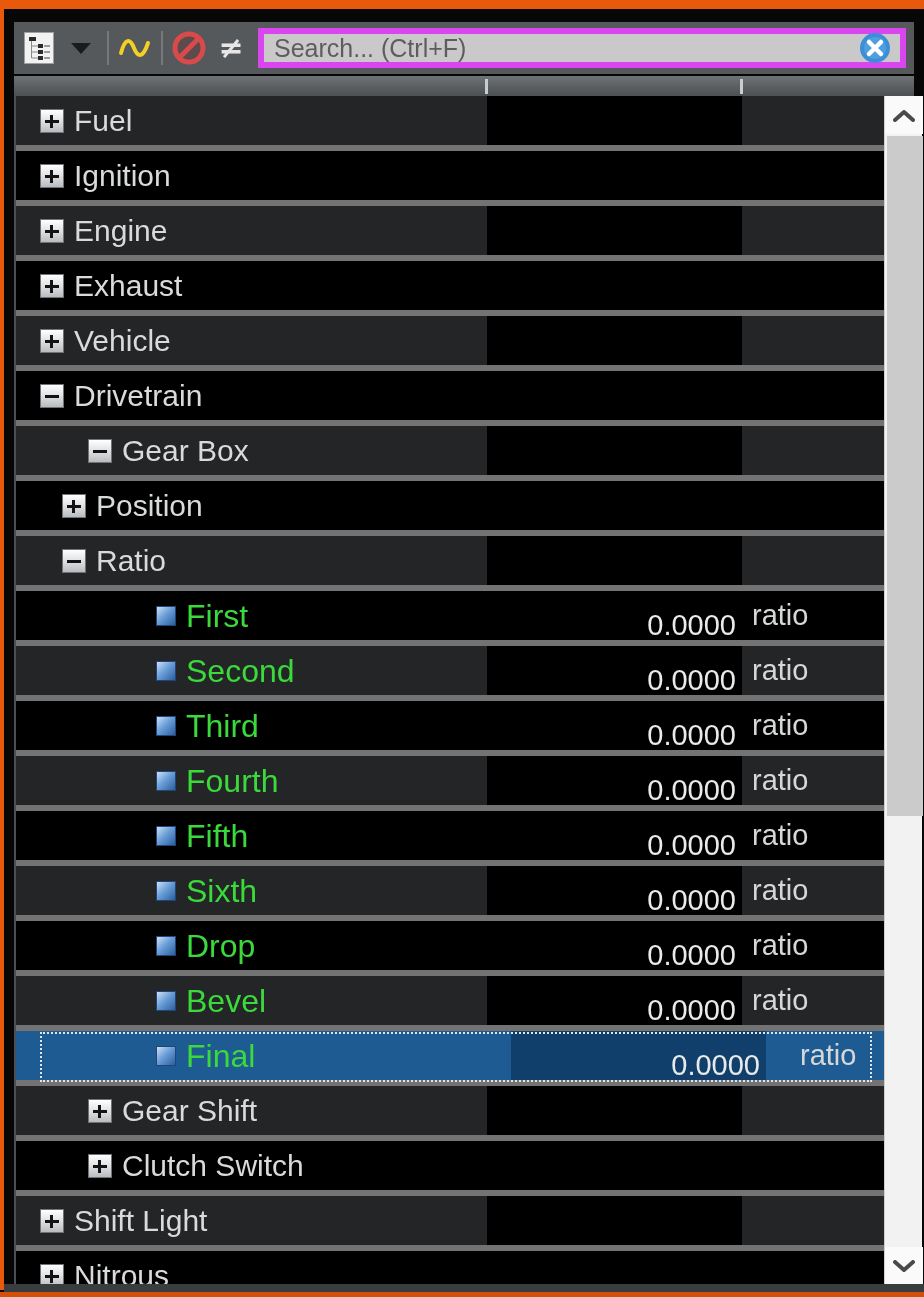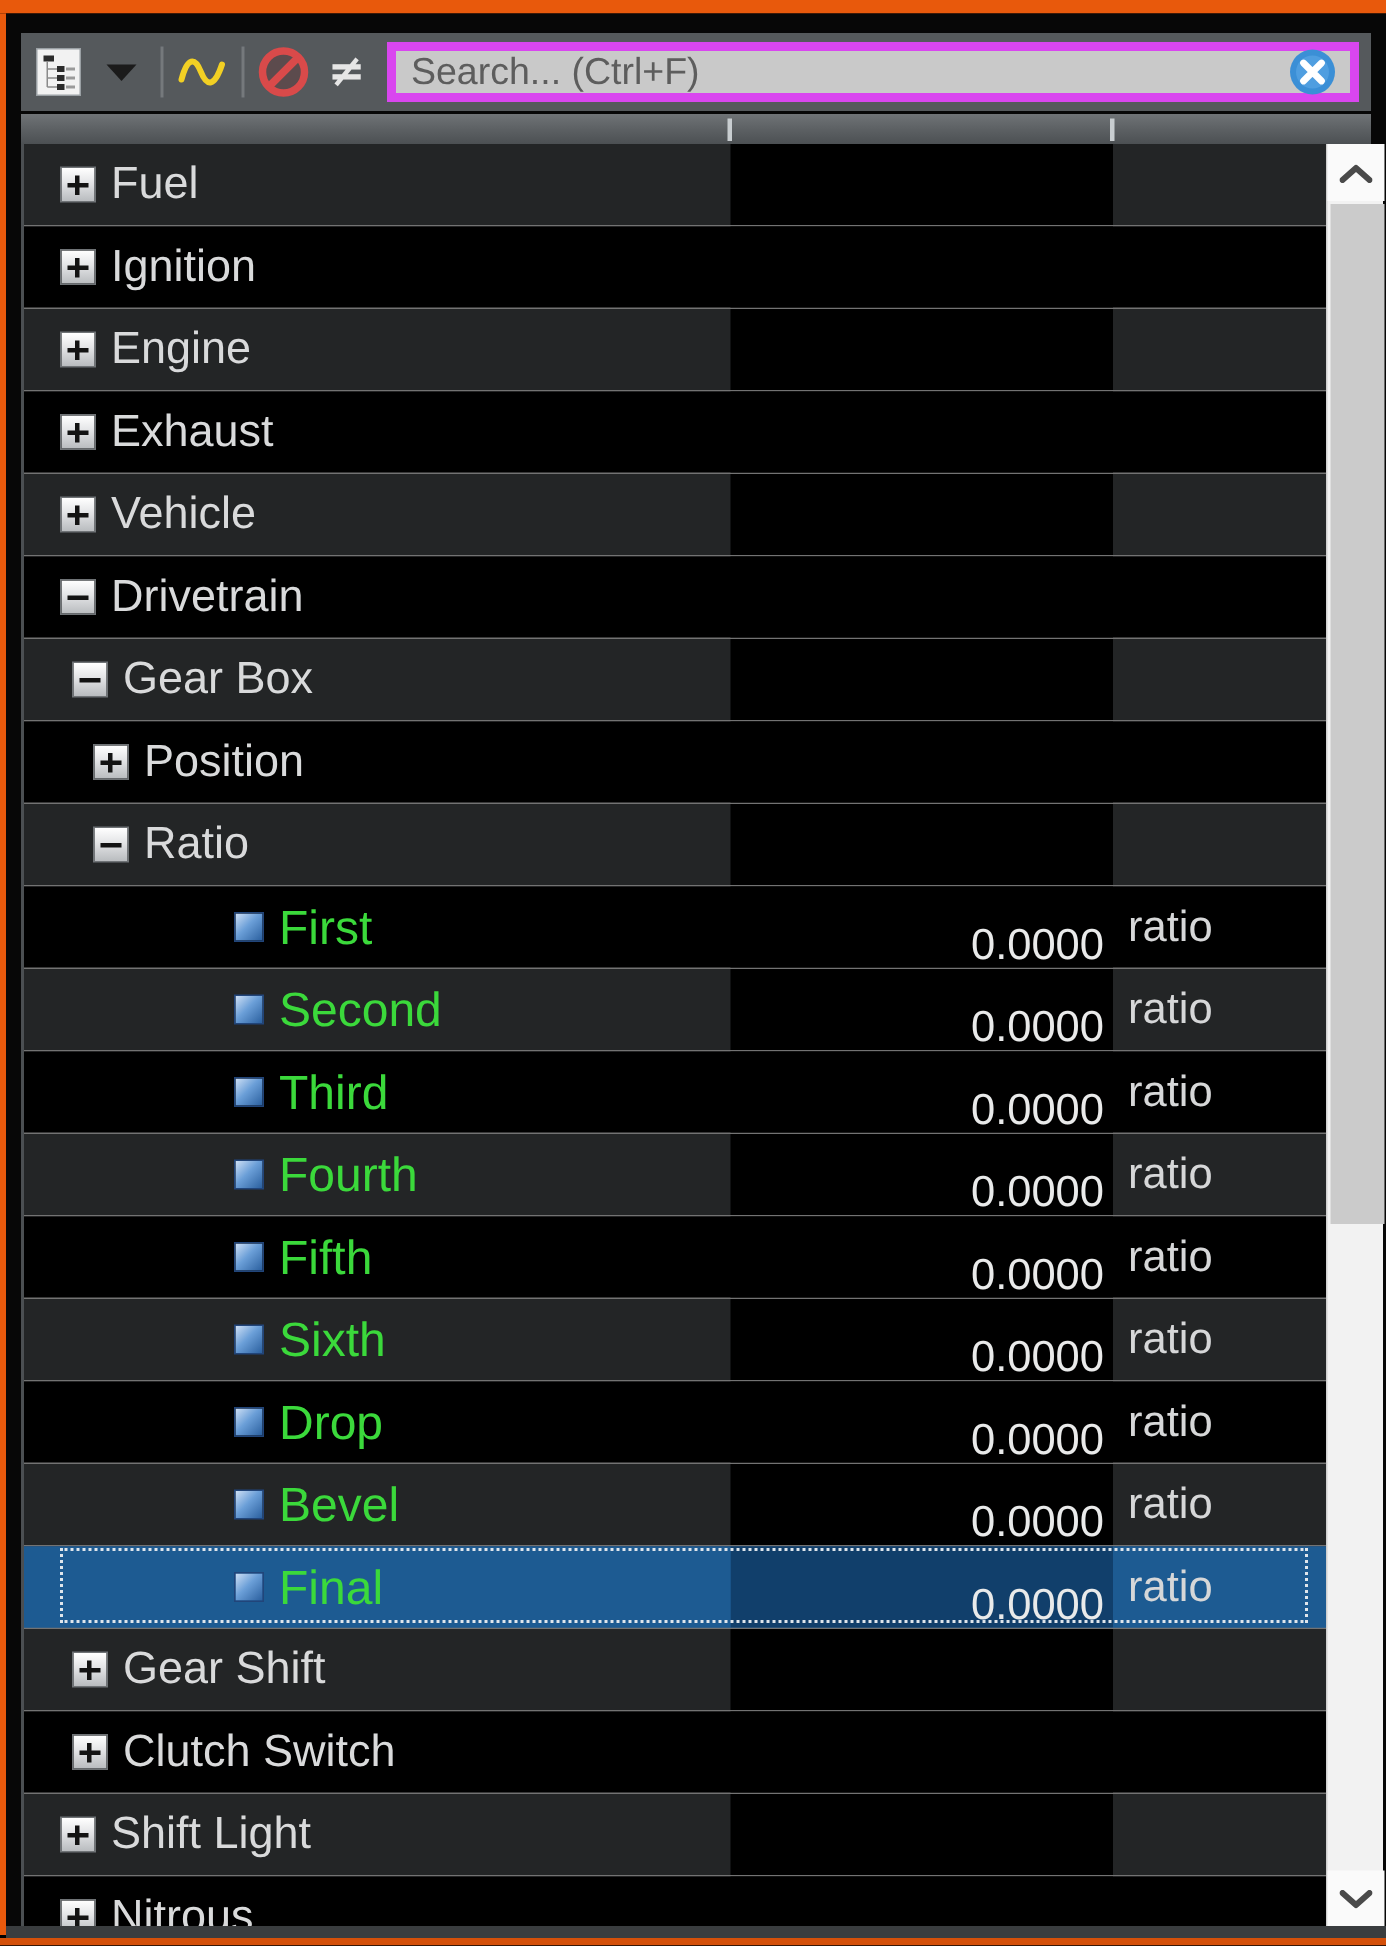--- a/index.html
+++ b/index.html
@@ -158,21 +158,21 @@
     box-sizing: border-box;
     border-left: 2px solid #4b4f52;
   }
   .row {
     position: relative;
     height: 55px;
     width: 868px;
     box-sizing: border-box;
     display: flex;
     align-items: center;
-    border-bottom: 1px solid #737373;
+    border-bottom: 6px solid #737373;
     background: #232526;
   }
   .row.alt { background: #000000; }
 
   .label-cell {
     position: relative;
     width: 471px;
     height: 100%;
     display: flex;
     align-items: center;
@@ -254,37 +254,37 @@
   }
   .unit-text {
     font-size: 29px;
     color: #d6d7d8;
     font-family: "Liberation Sans", sans-serif;
     white-space: nowrap;
     line-height: 1;
   }
 
   
-  .row.selected { background: #1d5b92; }
+  .row.selected { background: #1d5b92; gap: 24px; }
   .row.selected .label-cell { background: #1d5b92; }
   .row.selected .value-cell { background: #113f6b; }
   .row.selected .unit-cell  { background: #1d5b92; }
   .row.selected .sel-frame {
     position: absolute;
     left: 24px; top: 1px;
     width: 832px; height: 50px;
     border: 2px dotted #dfe6ec;
     box-sizing: border-box;
     pointer-events: none;
     z-index: 5;
   }
 
   
   .ind1 { padding-left: 24px; }
-  .ind2 { padding-left: 32px; }
+  .ind2 { padding-left: 72px; }
   .ind3 { padding-left: 46px; }
   .ind4 { padding-left: 140px; }
 
   
   .scrollbar {
     position: absolute;
     left: 884px;
     top: 96px;
     width: 38px;
     height: 1189px;

